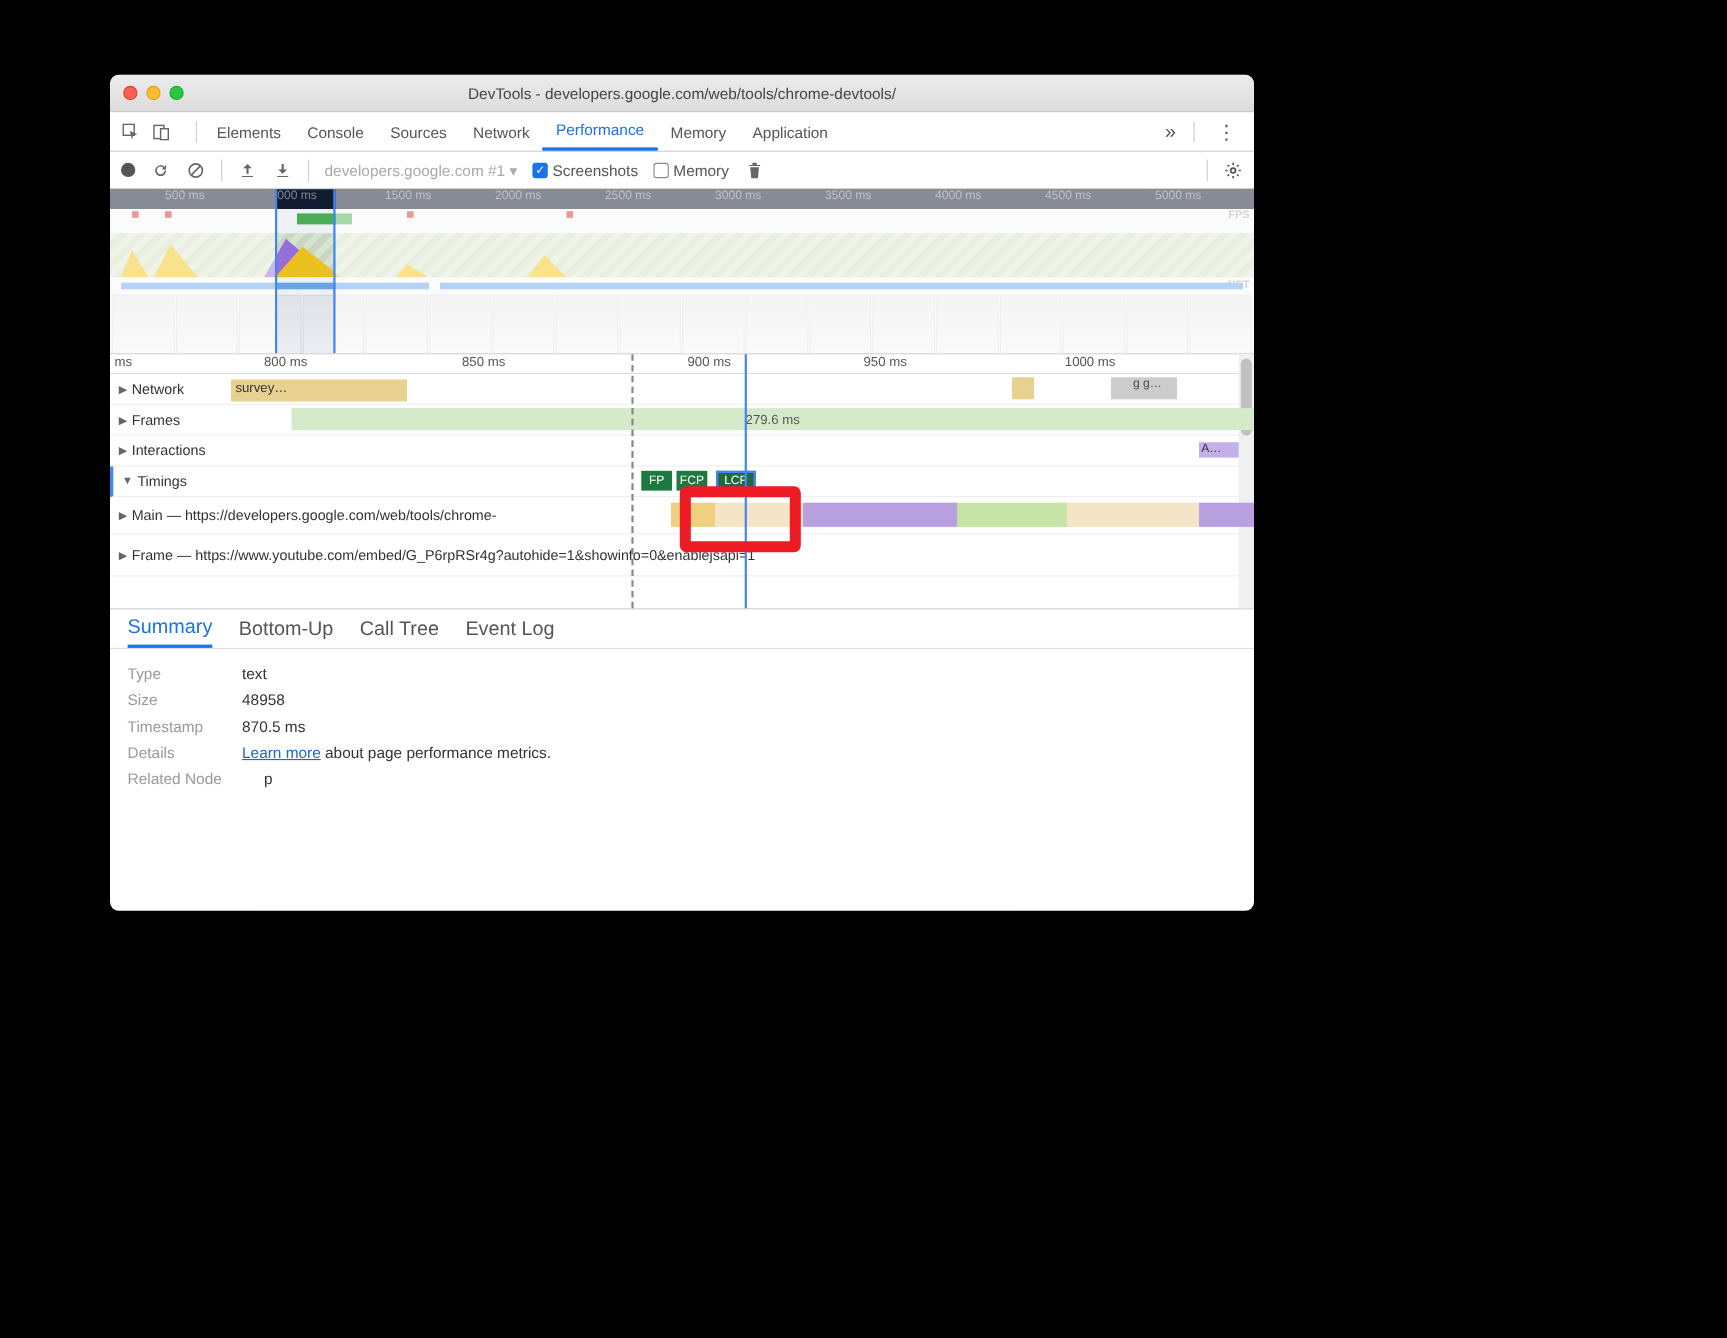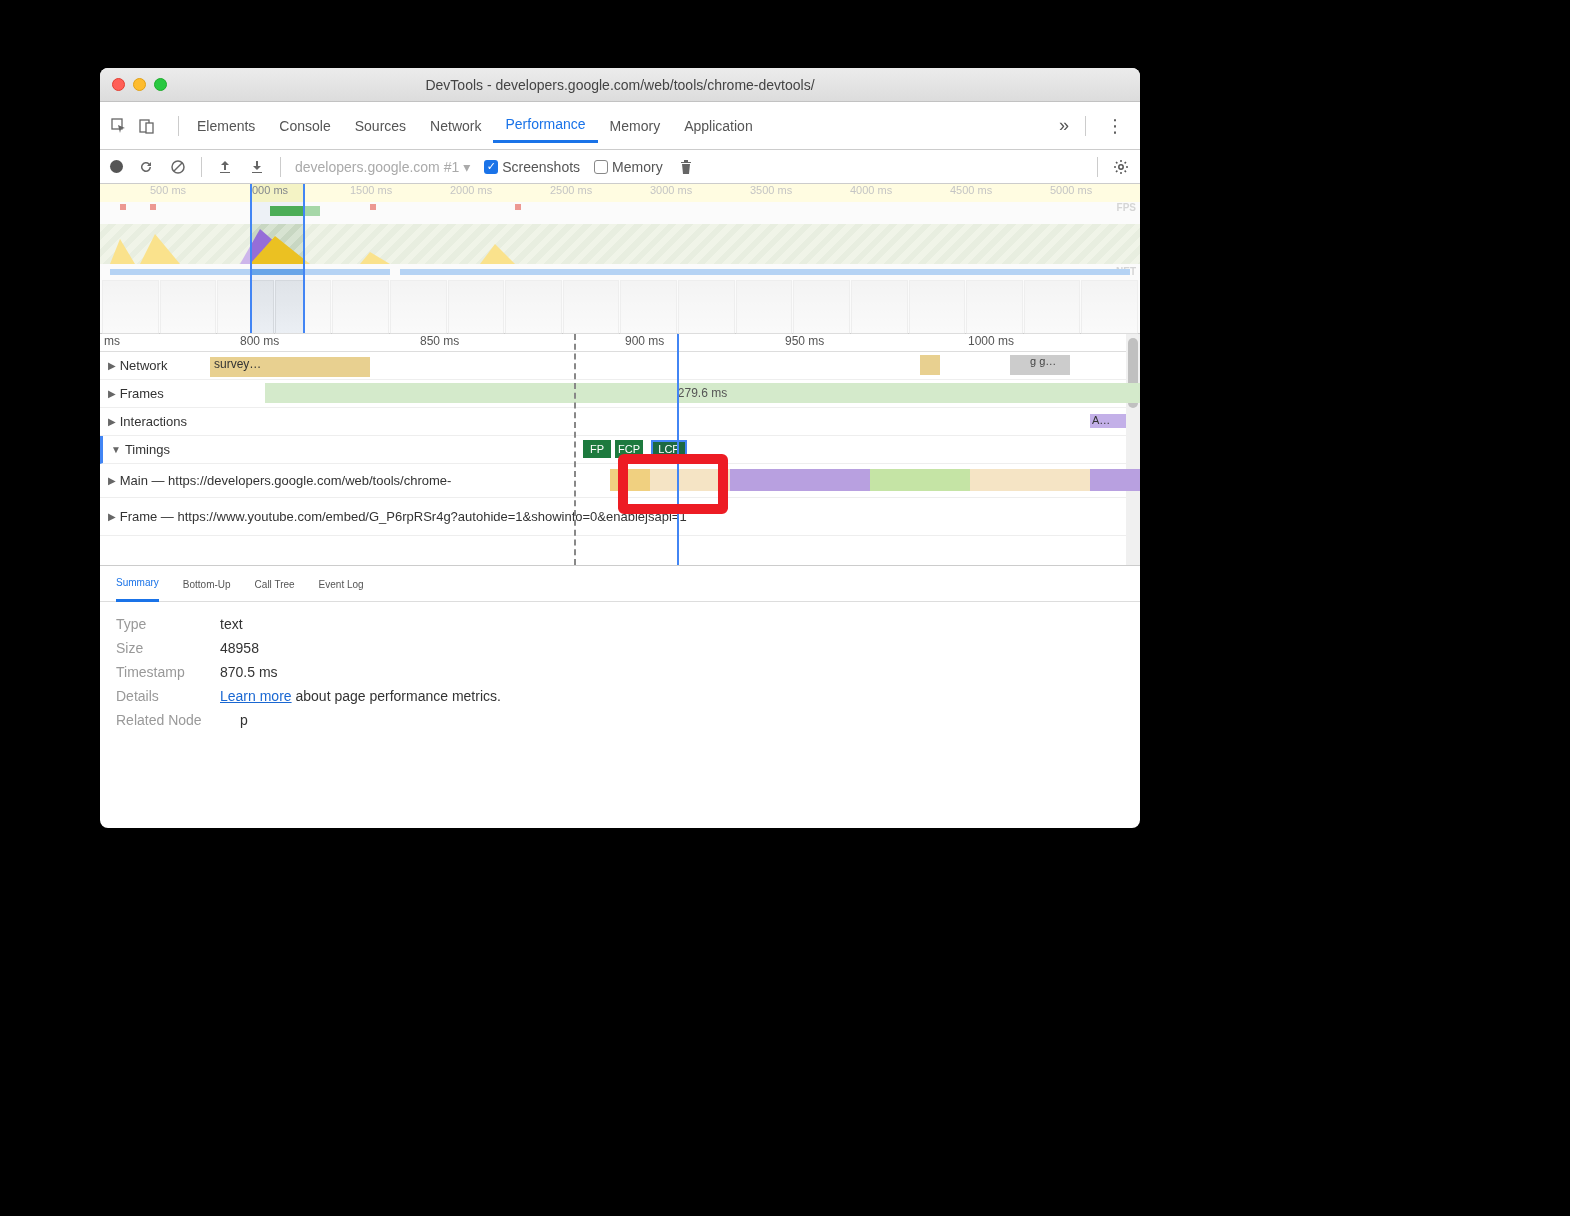--- a/index.html
+++ b/index.html
@@ -5,38 +5,38 @@
 * { margin: 0; padding: 0; box-sizing: border-box; font-family: -apple-system, BlinkMacSystemFont, "Segoe UI", Helvetica, Arial, sans-serif; }
 body { background: #000; width: 1570px; height: 1216px; position: relative; }
 .window { position: absolute; left: 100px; top: 68px; width: 1040px; height: 760px; background: #fff; border-radius: 8px; box-shadow: 0 20px 60px rgba(0,0,0,0.6); overflow: hidden; }
 .titlebar { height: 34px; background: linear-gradient(#ececec,#dcdcdc); border-bottom: 1px solid #c2c2c2; display: flex; align-items: center; padding: 0 12px; position: relative; text-align: right; }
 .traffic { display: flex; gap: 8px; }
 .dot { width: 13px; height: 13px; border-radius: 50%; }
 .dot.red { background: #ff5f57; border: 1px solid #e33e32; }
 .dot.yellow { background: #febc2e; border: 1px solid #e1a115; }
 .dot.green { background: #28c840; border: 1px solid #1dad2b; }
 .titlebar-title { position: absolute; left: 50%; transform: translateX(-50%); font-size: 14px; color: #444; }
-.tabbar { height: 48px; border-bottom: 1px solid #ccc; display: flex; align-items: center; padding: 0 8px; font-size: 14px; color: #555; }
+.tabbar { height: 36px; border-bottom: 1px solid #ccc; display: flex; align-items: center; padding: 0 8px; font-size: 14px; color: #555; }
 .tabbar .select-tool { width: 22px; height: 22px; margin-right: 6px; display: flex; align-items: center; justify-content: center; }
 .tabbar .device-tool { width: 22px; height: 22px; margin-right: 14px; display: flex; align-items: center; justify-content: center; }
 .tabbar .sep { width: 1px; height: 20px; background: #ccc; margin: 0 6px; }
 .tabbar .tab { padding: 0 12px; height: 34px; display: flex; align-items: center; cursor: pointer; }
 .tabbar .tab.active { color: #1a73e8; border-bottom: 3px solid #1a73e8; font-weight: 400; }
 .tabbar .more { margin-left: auto; padding: 0 10px; font-size: 18px; }
 .tabbar .kebab { margin-left: 6px; padding: 0 8px; font-size: 18px; }
 .toolbar { height: 34px; border-bottom: 1px solid #ccc; display: flex; align-items: center; padding: 0 10px; font-size: 14px; color: #555; gap: 14px; }
 .toolbar .record { width: 13px; height: 13px; border-radius: 50%; background: #555; }
 .toolbar .icon-btn { width: 18px; height: 18px; display: flex; align-items: center; justify-content: center; color: #666; }
 .toolbar .dropdown-label { color: #aaa; display: flex; align-items: center; gap: 4px; }
 .toolbar .checkbox { width: 14px; height: 14px; border-radius: 3px; display: inline-flex; align-items: center; justify-content: center; font-size: 11px; }
 .toolbar .checkbox.checked { background: #1a73e8; color: #fff; }
 .toolbar .checkbox.unchecked { border: 1px solid #888; }
 .toolbar .gear { margin-left: auto; }
 .overview { height: 150px; border-bottom: 1px solid #ccc; position: relative; background: #f7f7f7; }
-.overview .ticklabels { height: 18px; display: flex; font-size: 11px; color: #888; padding-left: 46px; position: relative; background: #fef9c3; }
+.overview .ticklabels { height: 18px; display: flex; font-size: 11px; color: #888; padding-left: 46px; position: relative; background: #0f172a; }
 .overview .ticklabels span { position: absolute; }
 .overview .metric-label { position: absolute; right: 4px; font-size: 10px; color: #aaa; font-weight: bold; }
 .overview .fps-row { position: absolute; top: 18px; left: 0; right: 0; height: 18px; }
 .overview .cpu-row { position: absolute; top: 40px; left: 0; right: 0; height: 40px; background: repeating-linear-gradient(135deg, #e0e8d0 0 6px, #d0dcc0 6px 12px); }
 .overview .net-row { position: absolute; top: 82px; left: 0; right: 0; height: 12px; }
 .overview .screenshots { position: absolute; top: 96px; left: 0; right: 0; height: 54px; display: flex; gap: 1px; padding: 0 2px; }
 .overview .screenshots .thumb { flex: 1; background: linear-gradient(#e8e8e8,#f5f5f5); border: 1px solid #ddd; }
 .overview .selection { position: absolute; left: 150px; width: 55px; top: 0; bottom: 0; border-left: 2px solid #4285f4; border-right: 2px solid #4285f4; background: rgba(66,133,244,0.05); z-index: 5; }
 .overview .unselected-left { position: absolute; left: 0; width: 150px; top: 0; bottom: 0; background: rgba(255,255,255,0.5); z-index: 4; pointer-events: none; }
 .overview .unselected-right { position: absolute; left: 205px; right: 0; top: 0; bottom: 0; background: rgba(255,255,255,0.5); z-index: 4; pointer-events: none; }
@@ -55,21 +55,21 @@
 .flamechart .timing-fp { position: absolute; left: 480px; width: 28px; height: 18px; background: #1d7a3e; color: #fff; font-size: 11px; display: flex; align-items: center; justify-content: center; top: 4px; }
 .flamechart .timing-fcp { position: absolute; left: 512px; width: 28px; height: 18px; background: #1d7a3e; color: #fff; font-size: 11px; display: flex; align-items: center; justify-content: center; top: 4px; }
 .flamechart .timing-lcp { position: absolute; left: 548px; width: 36px; height: 18px; background: #1d6942; color: #fff; font-size: 11px; display: flex; align-items: center; justify-content: center; top: 4px; border: 2px solid #4285f4; }
 .flamechart .red-highlight { position: absolute; left: 518px; top: 120px; width: 110px; height: 60px; border: 10px solid #ed1c24; z-index: 20; border-radius: 6px; pointer-events: none; }
 .flamechart .playhead { position: absolute; left: 577px; top: 0; bottom: 0; width: 2px; background: #4285f4; z-index: 10; }
 .flamechart .playhead2 { position: absolute; left: 474px; top: 0; bottom: 0; width: 0; border-left: 2px dashed #888; z-index: 9; }
 .flamechart .main-trace { position: absolute; left: 510px; right: 0; height: 22px; top: 5px; background: linear-gradient(90deg, #f0d080 0 40px, #f5e4c5 40px 120px, #b8a0e0 120px 260px, #c5e4a5 260px 360px, #f5e4c5 360px 480px, #b8a0e0 480px 100%); z-index: 1; }
 .flamechart .scrollbar { position: absolute; right: 0; top: 0; width: 14px; bottom: 0; background: #f0f0f0; }
 .flamechart .scrollbar .thumb { position: absolute; left: 2px; right: 2px; top: 4px; height: 70px; background: #c0c0c0; border-radius: 6px; }
 .details { }
-.details .tabs { height: 36px; display: flex; align-items: flex-start; gap: 24px; padding: 0 16px; font-size: 10px; color: #555; border-bottom: 1px solid #ddd; }
+.details .tabs { height: 36px; display: flex; align-items: flex-end; gap: 24px; padding: 0 16px; font-size: 18px; color: #555; border-bottom: 1px solid #ddd; }
 .details .tabs .dtab { height: 36px; display: flex; align-items: center; cursor: pointer; }
 .details .tabs .dtab.active { color: #1a73e8; border-bottom: 3px solid #1a73e8; }
 .details .body { padding: 14px 16px; font-size: 14px; color: #333; }
 .details .body .title-row { display: flex; align-items: center; gap: 8px; margin-bottom: 14px; }
 .details .body .swatch { width: 14px; height: 14px; background: #333; }
 .details .body .field { display: flex; gap: 14px; margin-bottom: 8px; font-size: 14px; }
 .details .body .field .label { color: #999; width: 90px; }
 .details .body .link { color: #1967d2; text-decoration: underline; }
 svg { display: block; }
 </style>

